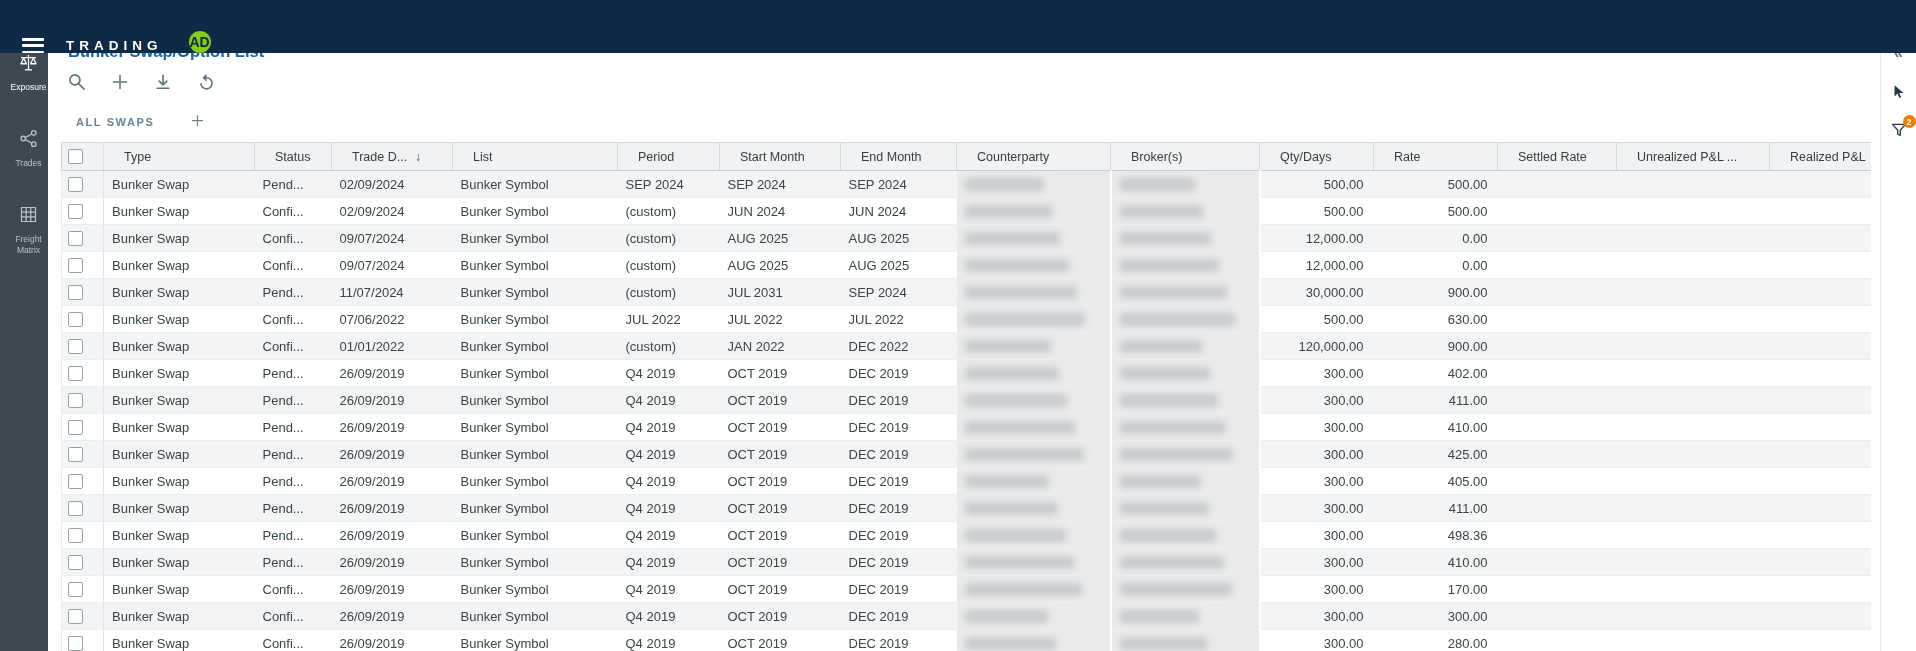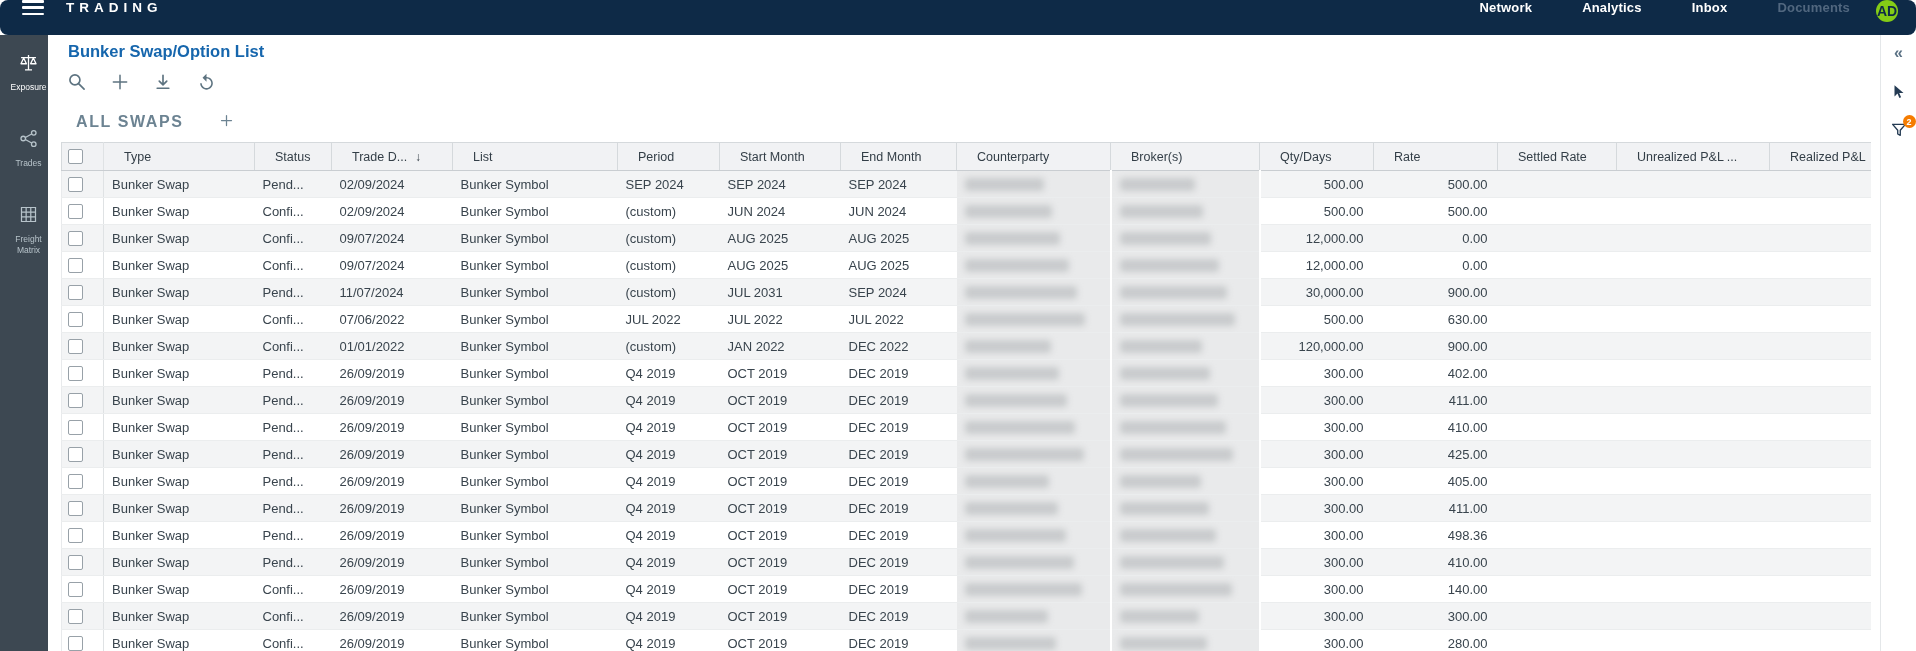--- a/index.html
+++ b/index.html
@@ -6,22 +6,22 @@
   html, body { width: 1916px; height: 651px; overflow: hidden; }
   body {
     position: relative;
     font-family: "Liberation Sans", "DejaVu Sans", sans-serif;
     background: #ffffff;
     color: #39444d;
   }
 
   
   .navbar {
-    position: absolute; top: 0; left: 0; width: 1916px; height: 35px;
-    background: #0e2a47; display: flex; align-items: flex-start; z-index: 20; border-radius: 8px;
+    position: absolute; top: 0; left: 0; width: 1916px; height: 53px;
+    background: #0e2a47; display: flex; align-items: flex-end; z-index: 20;
   }
   .hamburger { width: 22px; height: 15px; margin-left: 22px; display: flex; flex-direction: column; justify-content: space-between; cursor: pointer; }
   .hamburger i { display: block; height: 2.5px; background: #ffffff; border-radius: 1px; }
   .brand { color: #ffffff; font-size: 13.5px; font-weight: bold; letter-spacing: 5px; margin-left: 22px; }
   .nav-menu { margin-left: auto; display: flex; align-items: center; gap: 50px; }
   .nav-item { color: #ffffff; font-size: 13px; font-weight: bold; letter-spacing: .2px; cursor: pointer; white-space: nowrap; }
   .nav-item.disabled { color: #51677f; }
   .avatar {
     width: 22px; height: 22px; border-radius: 50%; background: #84cc16; color: #0e2a47;
     font-size: 14px; font-weight: bold; display: flex; align-items: center; justify-content: center;
@@ -38,21 +38,21 @@
 
   
   .main { position: absolute; top: 35px; left: 48px; width: 1823px; height: 645px; background: #ffffff; }
   .page-title { position: absolute; top: 7px; left: 20px; font-size: 16.5px; font-weight: bold; color: #1666ad; white-space: nowrap; }
 
   .toolbar { position: absolute; top: 38px; left: 18px; display: flex; align-items: center; }
   .tool-btn { width: 22px; height: 22px; margin-right: 21px; display: flex; align-items: center; justify-content: center; cursor: pointer; }
   .tool-btn svg { stroke: #5d7380; }
 
   .tabs { position: absolute; top: 76px; left: 28px; height: 22px; display: flex; align-items: center; }
-  .tab-label { font-size: 16px; letter-spacing: 1.6px; color: #6c8392; font-weight: bold; cursor: pointer; white-space: nowrap; }
+  .tab-label { font-size: 11px; letter-spacing: 1.6px; color: #6c8392; font-weight: bold; cursor: pointer; white-space: nowrap; }
   .tab-add { margin-left: 36px; display: flex; cursor: pointer; }
   .tab-add svg { stroke: #6c8392; }
 
   
   .grid-wrap { position: absolute; top: 107px; left: 13px; width: 1810px; height: 509px; overflow: hidden; }
   table { border-collapse: collapse; table-layout: fixed; width: 1838px; }
   thead th {
     height: 28px; background: #f1f2f4; font-size: 12.5px; font-weight: normal; color: #333e47;
     text-align: left; padding: 0 20px; white-space: nowrap; overflow: hidden;
     border-top: 1px solid #d5d9dc; border-bottom: 1px solid #c9cdd1; border-right: 1px solid #d5d9dc;
@@ -94,26 +94,20 @@
 </head>
 <body>
 
 <header class="navbar">
   <div class="hamburger">
       <i></i>
       <i></i>
       <i></i>
     </div>
   <div class="brand">TRADING</div>
-  <nav class="nav-menu">
-    <span class="nav-item">Network</span>
-    <span class="nav-item">Analytics</span>
-    <span class="nav-item">Inbox</span>
-    <span class="nav-item disabled">Documents</span>
-  </nav>
   <div class="avatar">AD</div>
 </header>
 
 <aside class="side-nav">
   <div class="side-item active">
     <span>
       <svg width="21" height="21" viewBox="0 0 24 24" fill="none" stroke-width="1.5">
         <path d="M12 3.5v17M8 20.5h8M3.5 6.5h17"></path>
         <path d="M6.5 6.8L3.4 13.4h6.2z" stroke-linejoin="round"></path>
         <path d="M17.5 6.8l-3.1 6.6h6.2z" stroke-linejoin="round"></path>
@@ -551,21 +545,21 @@
             <td>Q4 2019</td>
             <td>OCT 2019</td>
             <td>DEC 2019</td>
             <td class="redacted">
               <div class="redact-bar" style="width: 86%;"></div>
             </td>
             <td class="redacted">
               <div class="redact-bar" style="width: 86%;"></div>
             </td>
             <td class="num">300.00</td>
-            <td class="num">140.00</td>
+            <td class="num">170.00</td>
             <td></td>
             <td></td>
             <td></td>
           </tr>
           <tr>
             <td class="col-select"><span class="checkbox"></span></td>
             <td>Bunker Swap</td>
             <td>Confi...</td>
             <td>26/09/2019</td>
             <td>Bunker Symbol</td>

